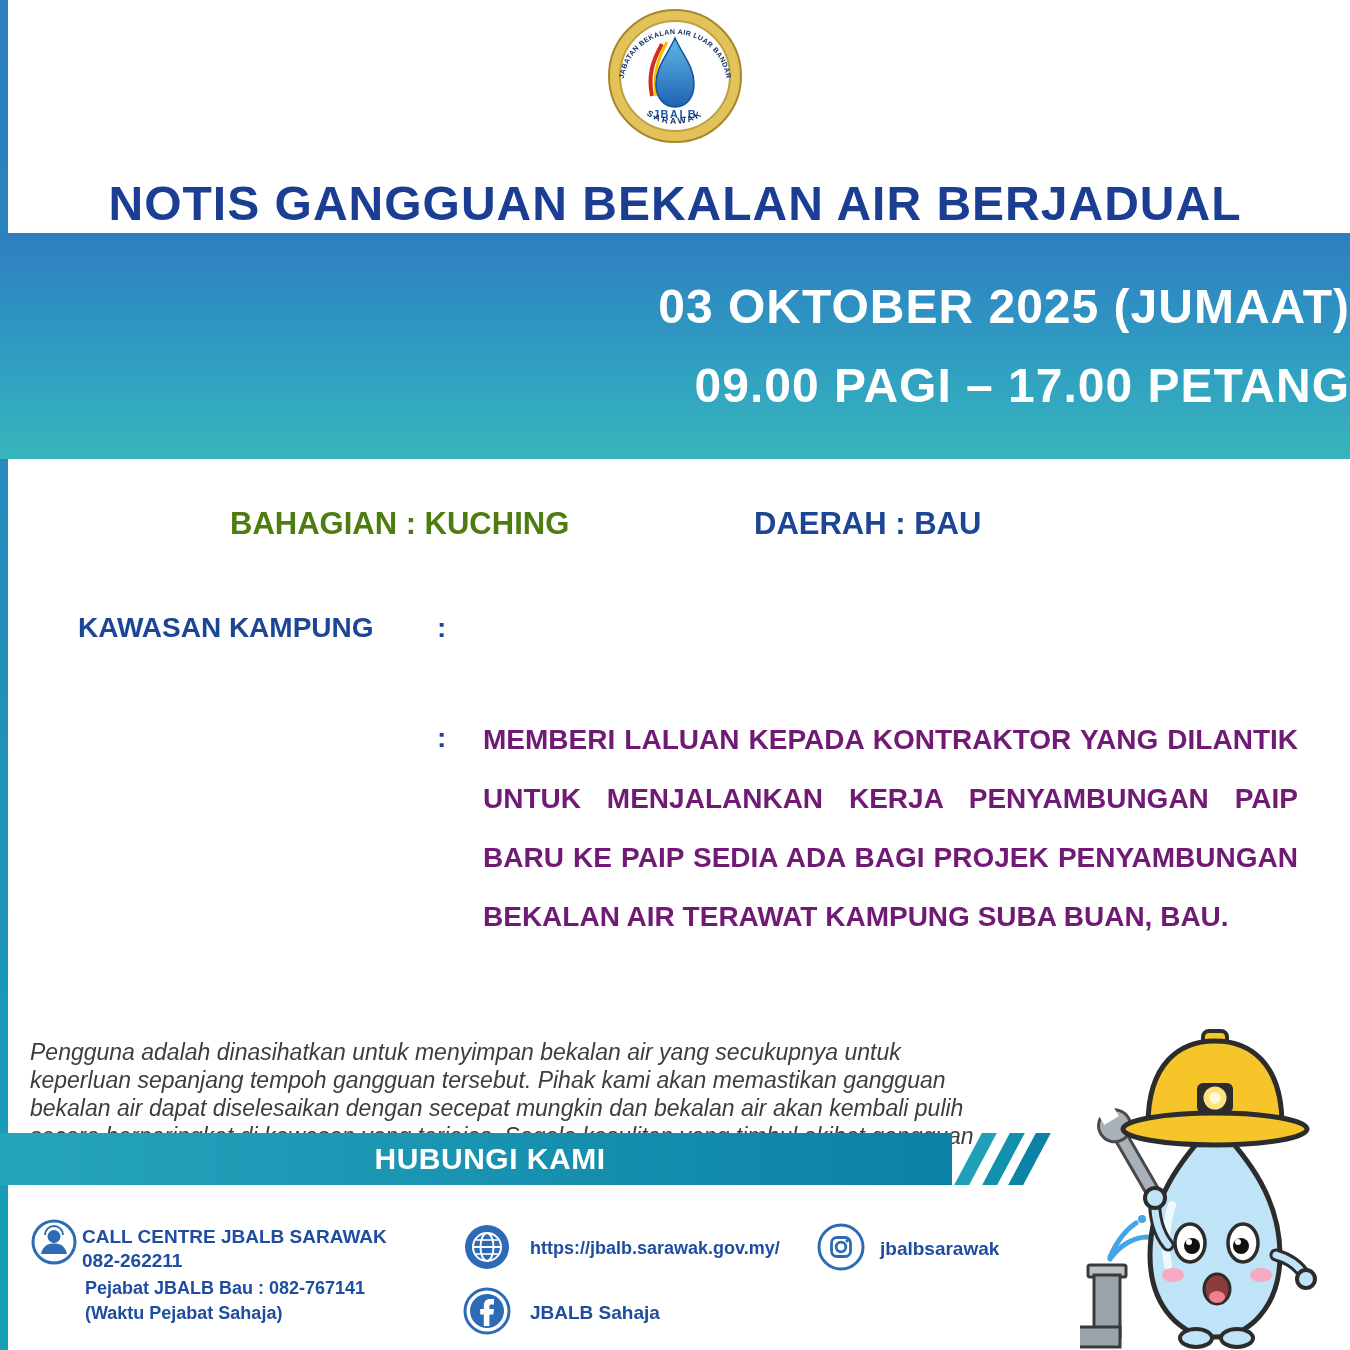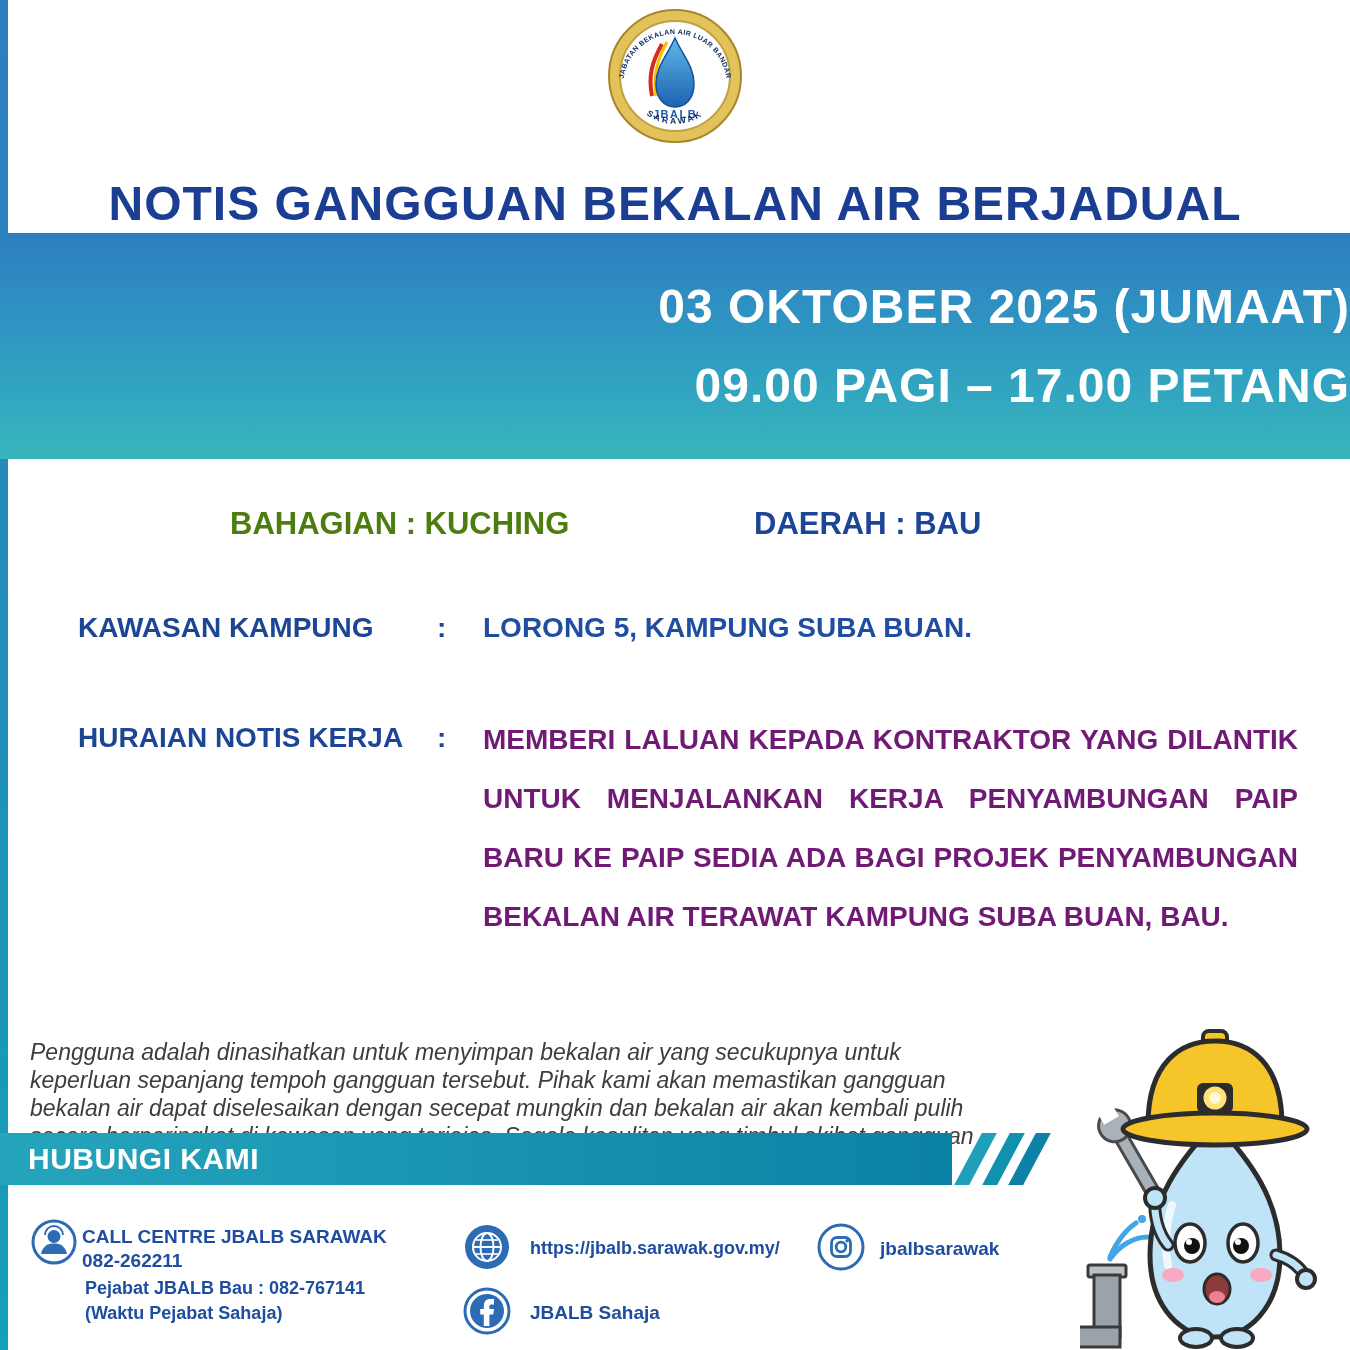--- a/index.html
+++ b/index.html
@@ -21,21 +21,21 @@
   .colon{position:absolute;left:437px;font-size:28px;font-weight:bold;color:#1c4596;}
   .kawasan-label,.kawasan-colon{top:612px;}
   .kawasan-value{position:absolute;left:483px;top:612px;font-size:28px;font-weight:bold;color:#1f4da0;}
   .huraian-label,.huraian-colon{top:722px;}
   .huraian-value{position:absolute;left:483px;top:710px;width:815px;font-size:28px;font-weight:bold;
         color:#701a75;text-align:justify;text-justify:inter-word;line-height:59px;}
   .advisory{position:absolute;left:30px;top:1038px;width:965px;margin:0;font-size:23px;
         font-style:italic;color:#3d3d3d;line-height:28px;}
   .contact-bar{position:absolute;left:0;top:1133px;width:952px;height:52px;box-sizing:border-box;
         background:linear-gradient(90deg,#25a5bc,#0c81a6);display:flex;align-items:center;
-        padding-left:28px;color:#ffffff;font-size:30px;font-weight:bold;
+        justify-content:center;padding-left:28px;color:#ffffff;font-size:30px;font-weight:bold;
         letter-spacing:0.5px;}
   .stripe{position:absolute;top:1133px;height:52px;width:15px;transform:skewX(-28deg);}
   .stripe1{left:968px;background:#1fa0b8;}
   .stripe2{left:996px;background:#1191ae;}
   .stripe3{left:1022px;background:#0d82a6;}
   .icon-wrap{position:absolute;}
   .c-text{position:absolute;font-weight:bold;color:#1f4da0;white-space:nowrap;}
   .call-text1{left:82px;top:1226px;font-size:19px;}
   .call-text2{left:82px;top:1250px;font-size:19px;}
   .call-text3{left:85px;top:1278px;font-size:18px;}
@@ -82,23 +82,21 @@
   <div class="banner">
     <div class="banner-line">03 OKTOBER 2025 (JUMAAT)</div>
     <div class="banner-line">09.00 PAGI – 17.00 PETANG</div>
   </div>
 
   <div class="region-bahagian">BAHAGIAN : KUCHING</div>
   <div class="region-daerah">DAERAH : BAU</div>
 
   <div class="label kawasan-label">KAWASAN KAMPUNG</div>
   <div class="colon kawasan-colon">:</div>
-  <div class="kawasan-value">LORONG 5, KAMPUNG SUBA BUAN.</div>
-
-  <div class="label huraian-label">HURAIAN NOTIS KERJA</div>
+
   <div class="colon huraian-colon">:</div>
   <div class="huraian-value">MEMBERI LALUAN KEPADA KONTRAKTOR YANG DILANTIK UNTUK MENJALANKAN KERJA PENYAMBUNGAN PAIP BARU KE PAIP SEDIA ADA BAGI PROJEK PENYAMBUNGAN BEKALAN AIR TERAWAT KAMPUNG SUBA BUAN, BAU.</div>
 
   <p class="advisory">Pengguna adalah dinasihatkan untuk menyimpan bekalan air yang secukupnya untuk keperluan sepanjang tempoh gangguan tersebut. Pihak kami akan memastikan gangguan bekalan air dapat diselesaikan dengan secepat mungkin dan bekalan air akan kembali pulih secara berperingkat di kawasan yang terjejas. Segala kesulitan yang timbul akibat gangguan ini adalah sangat dikesali.</p>
 
   <div class="contact-bar">
     <span>HUBUNGI KAMI</span>
   </div>
   <div class="stripe stripe1"></div>
   <div class="stripe stripe2"></div>

